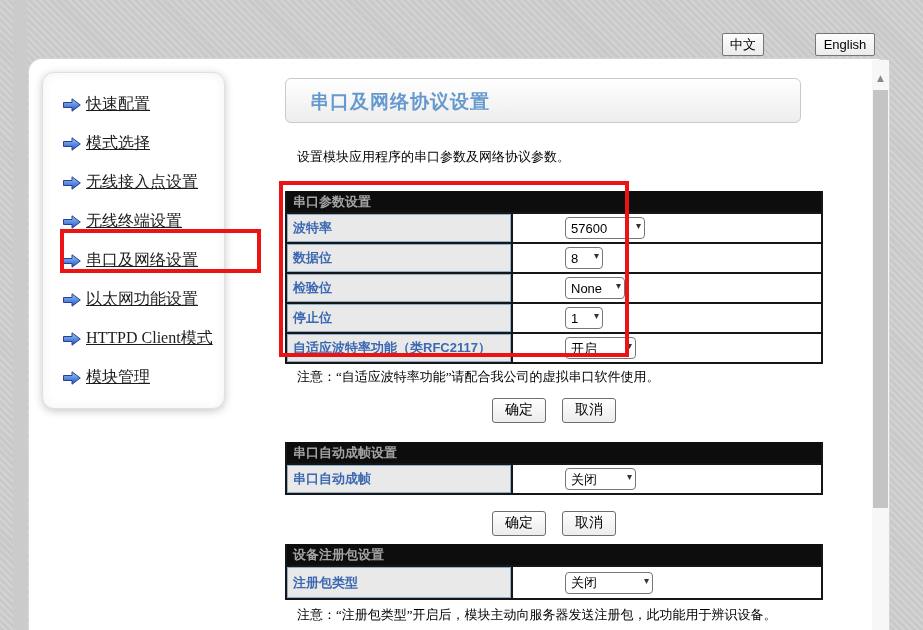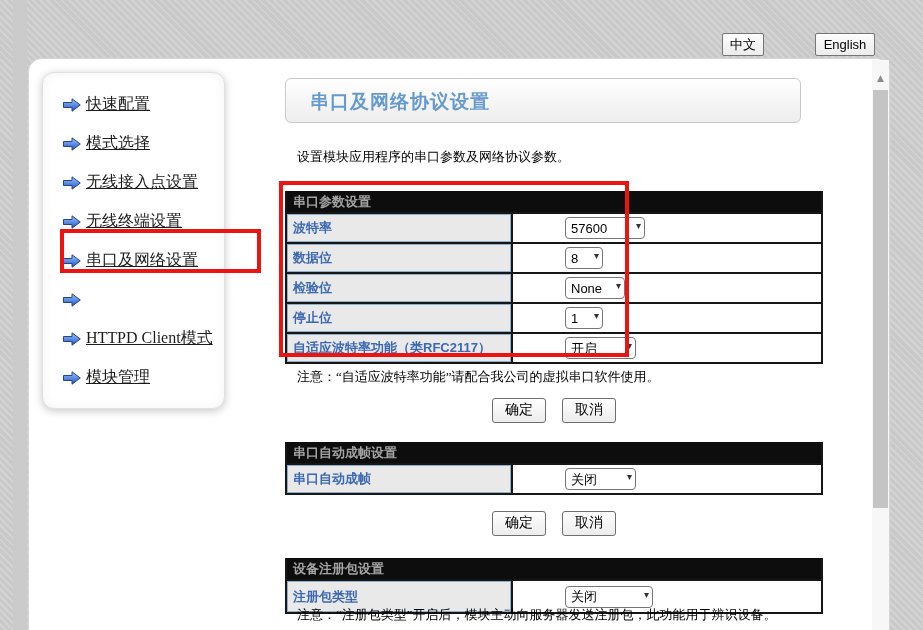--- a/index.html
+++ b/index.html
@@ -136,20 +136,21 @@
     <div class="nav-item">
       <svg class="arrow" viewBox="0 0 18 14">
           <path d="M0.5,4.5 h8.5 v-3.7 l8.3,6.2 -8.3,6.2 v-3.7 h-8.5 z" fill="url(#arrowGrad)" stroke="#27408f"></path>
         </svg>
       <span class="lbl">串口及网络设置</span>
     </div>
     <div class="nav-item">
       <svg class="arrow" viewBox="0 0 18 14">
           <path d="M0.5,4.5 h8.5 v-3.7 l8.3,6.2 -8.3,6.2 v-3.7 h-8.5 z" fill="url(#arrowGrad)" stroke="#27408f"></path>
         </svg>
+      <span class="lbl">以太网功能设置</span>
     </div>
     <div class="nav-item">
       <svg class="arrow" viewBox="0 0 18 14">
           <path d="M0.5,4.5 h8.5 v-3.7 l8.3,6.2 -8.3,6.2 v-3.7 h-8.5 z" fill="url(#arrowGrad)" stroke="#27408f"></path>
         </svg>
       <span class="lbl">HTTPD Client模式</span>
     </div>
     <div class="nav-item">
       <svg class="arrow" viewBox="0 0 18 14">
           <path d="M0.5,4.5 h8.5 v-3.7 l8.3,6.2 -8.3,6.2 v-3.7 h-8.5 z" fill="url(#arrowGrad)" stroke="#27408f"></path>
@@ -224,21 +225,21 @@
           <span class="chev">▾</span></span>
       </div>
     </div>
   </div>
 
   <div class="btn-row" style="top:504px">
     <button class="form-btn">确定</button>
     <button class="form-btn">取消</button>
   </div>
 
-  <div class="ptable" style="top:558px">
+  <div class="ptable" style="top:544px">
     <div class="ptable-header">设备注册包设置</div>
     <div class="prow tall">
       <div class="cell-label">注册包类型</div>
       <div class="cell-value">
         <span class="selwrap w-wide"><select>
           <option>关闭</option></select>
           <span class="chev">▾</span></span>
       </div>
     </div>
   </div>

